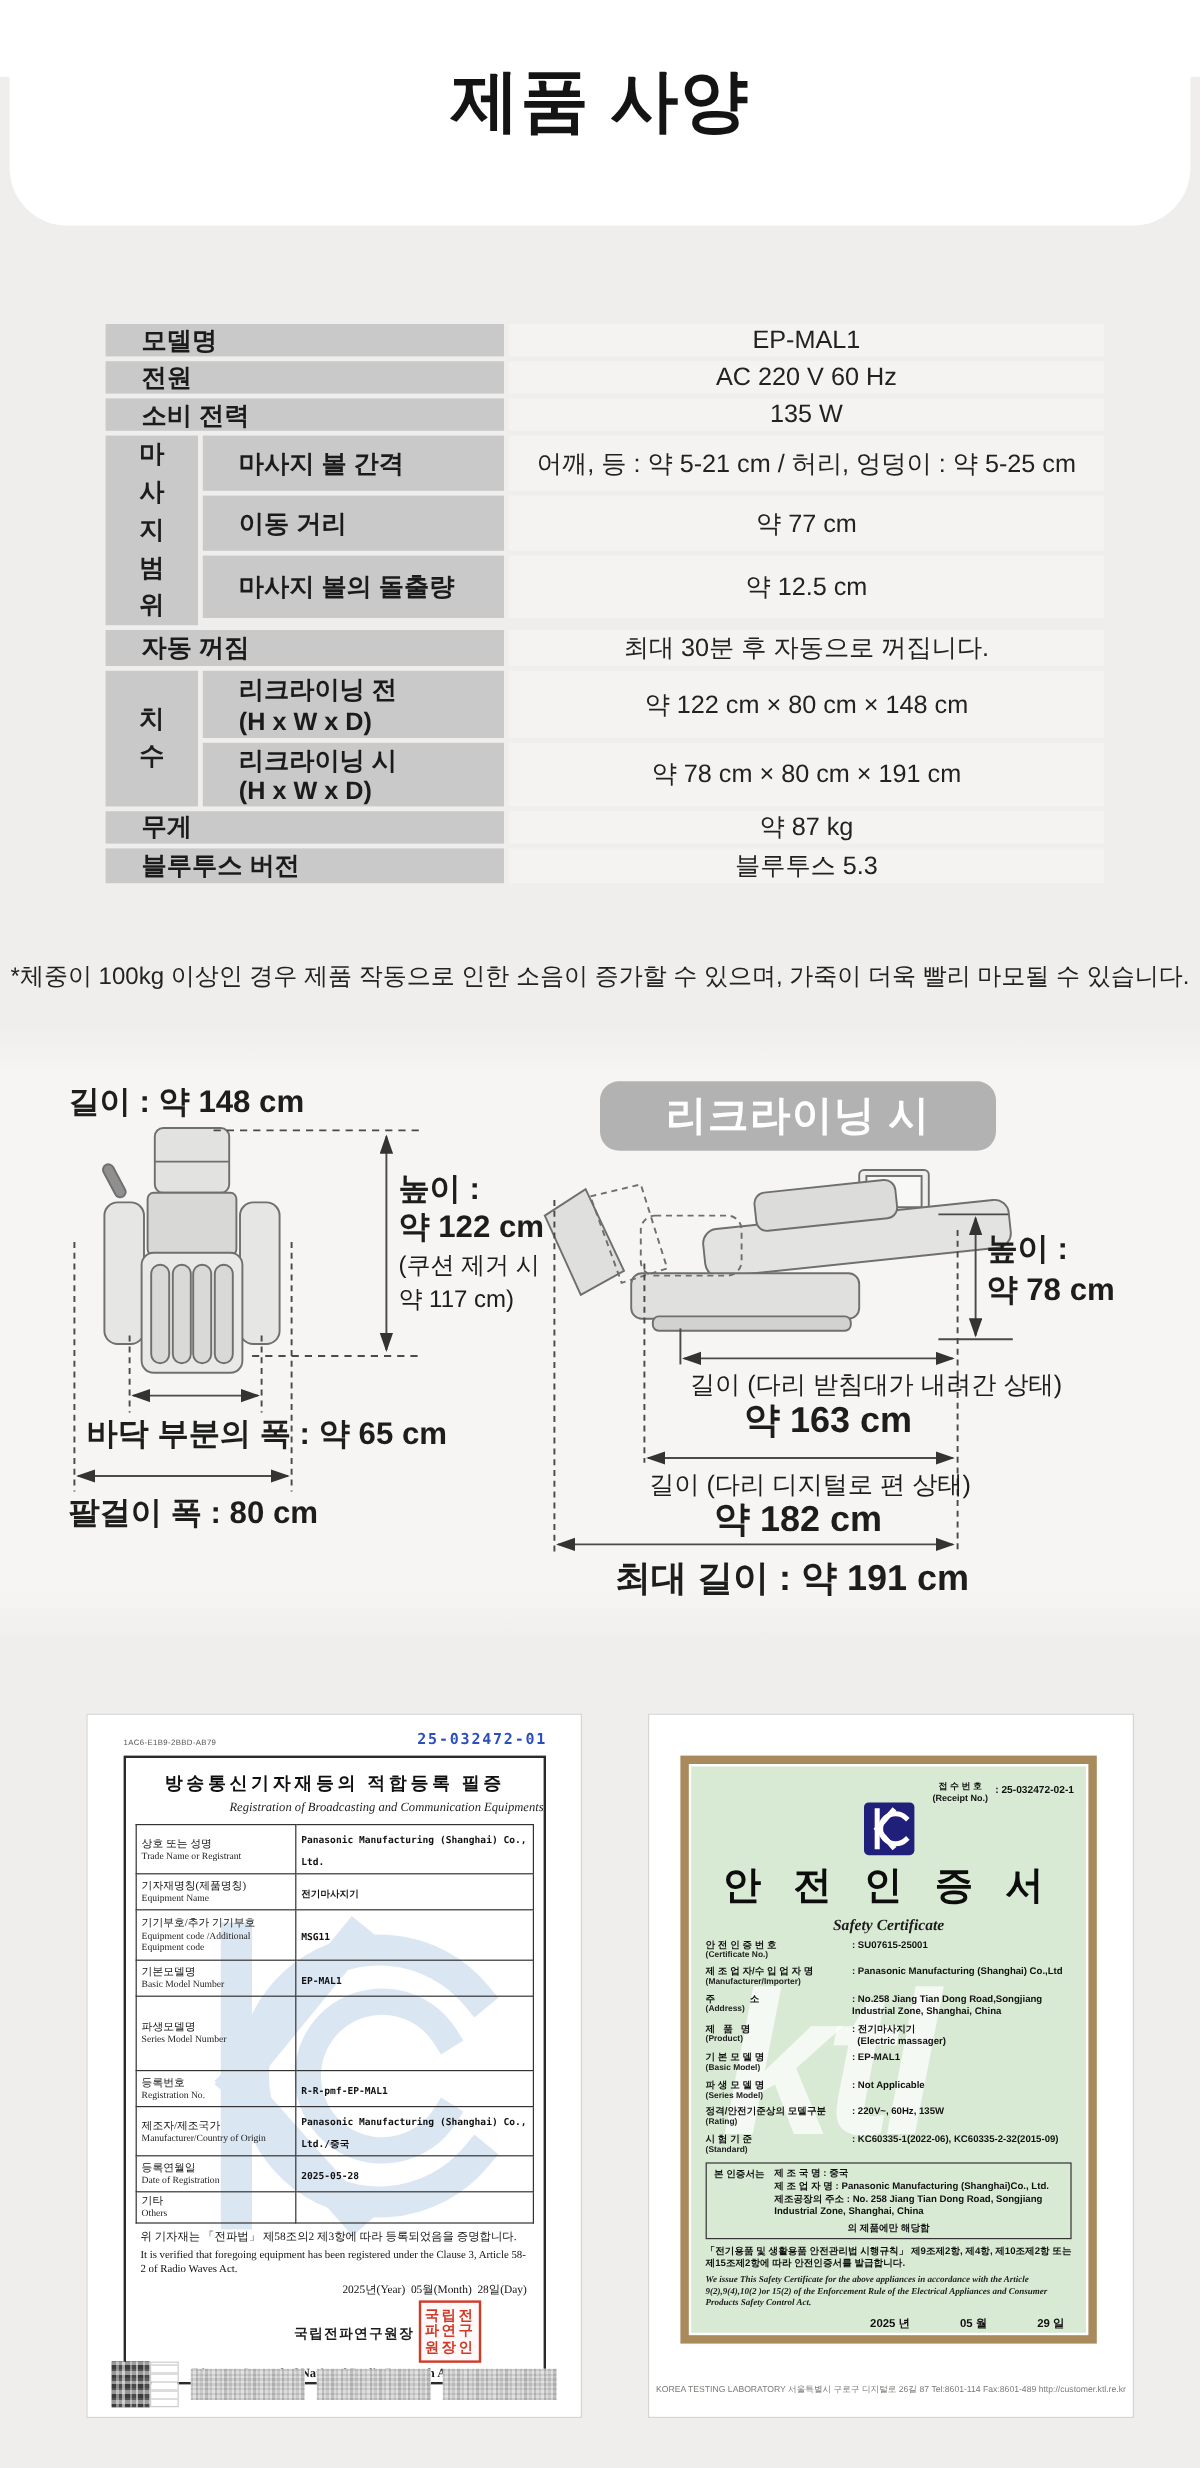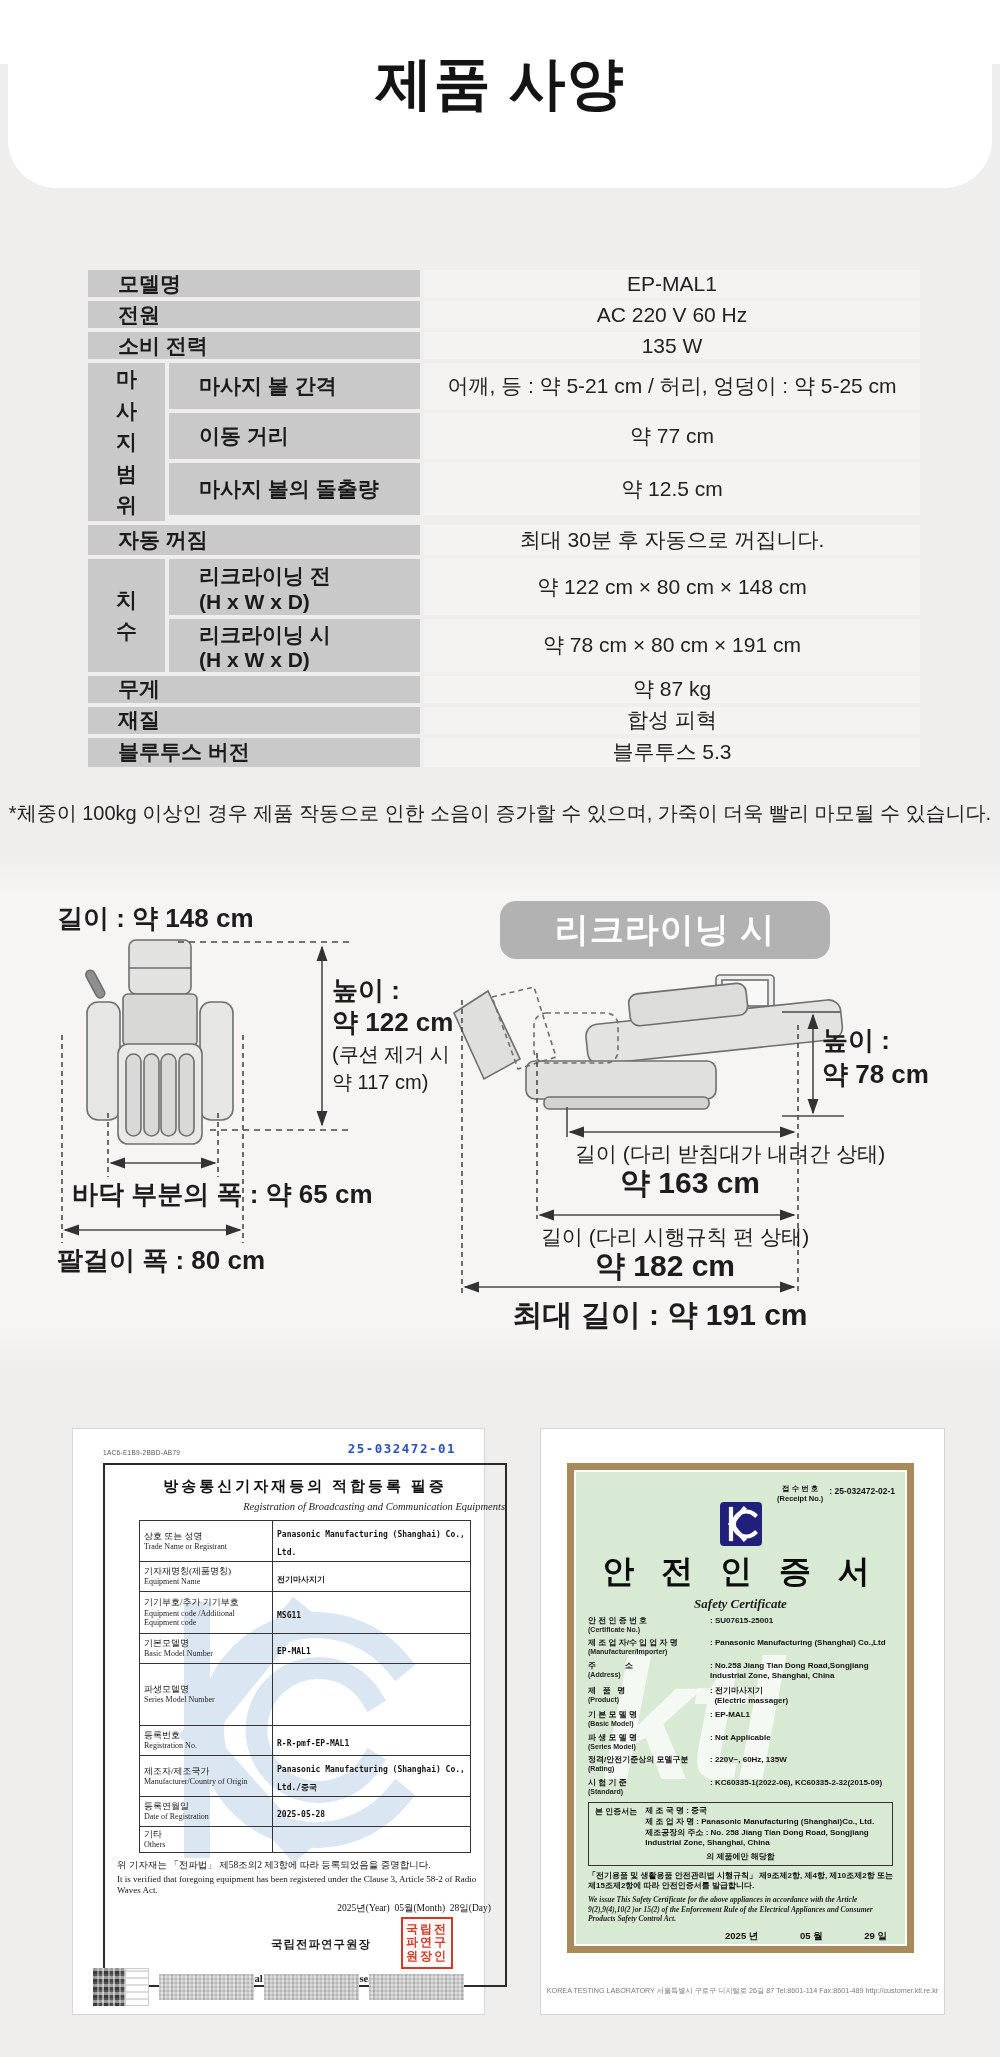--- a/index.html
+++ b/index.html
@@ -46,21 +46,21 @@
       align-items:center;justify-content:center;letter-spacing:1px;}
   .overlay-svg{position:absolute;left:0;top:0;}
   
   .cert-card{position:absolute;top:1428px;width:413px;height:587px;background:#fff;
              border:1px solid #d6d5d3;box-sizing:border-box;}
   .cert-card.left{left:72px;}
   .cert-card.right{left:540px;width:405px;}
   .kc-doc-code{position:absolute;left:30px;top:20px;font-size:6.5px;color:#555;letter-spacing:.3px;}
   .kc-reg-number{position:absolute;right:28px;top:12px;font-size:12.5px;font-weight:700;
       color:#2b50bb;font-family:"DejaVu Sans Mono",monospace;letter-spacing:1.5px;}
-  .kc-box{position:absolute;left:30px;top:34px;width:404px;height:524px;border:2px solid #2a2a2a;
+  .kc-box{position:absolute;left:30px;top:34px;width:352px;height:524px;border:2px solid #2a2a2a;
       box-sizing:border-box;font-family:"Liberation Serif",serif;overflow:hidden;}
   .kc-watermark{position:absolute;left:40px;top:120px;opacity:.5;}
   .kc-title{margin-top:12px;text-align:center;font-size:15px;font-weight:700;letter-spacing:3px;color:#111;position:relative;}
   .kc-subtitle{text-align:right;font-size:10.5px;font-style:italic;margin-top:5px;position:relative;}
   .kc-table{width:332px;margin:8px auto 0;border-collapse:collapse;position:relative;}
   .kc-table td{border:1px solid #333;padding:2px 4px;vertical-align:middle;}
   .kc-td-label{width:124px;}
   .kc-lko{font-size:9px;color:#111;line-height:1.25;}
   .kc-len{font-size:8px;color:#222;line-height:1.2;}
   .kc-val{font-size:8px;font-weight:700;font-family:"DejaVu Sans Mono",monospace;color:#111;}
@@ -184,24 +184,20 @@
             </span>
           </div>
           <div class="sval">약 78 cm × 80 cm × 191 cm</div>
         </div>
       </div>
     </div>
     <div class="srow h27">
       <div class="slabel full">무게</div>
       <div class="sval">약 87 kg</div>
     </div>
-    <div class="srow h27">
-      <div class="slabel full">재질</div>
-      <div class="sval">합성 피혁</div>
-    </div>
     <div class="srow h29">
       <div class="slabel full">블루투스 버전</div>
       <div class="sval">블루투스 5.3</div>
     </div>
   </div>
 
   <div class="footnote">*체중이 100kg 이상인 경우 제품 작동으로 인한 소음이 증가할 수 있으며, 가죽이 더욱 빨리 마모될 수 있습니다.</div>
 
   <div class="diagram-band"></div>
 
@@ -285,21 +281,21 @@
         <line x1="75" y1="402" x2="404" y2="402" marker-start="url(#ra)" marker-end="url(#ra)"></line>
         <line x1="392" y1="127" x2="450" y2="127"></line>
         <line x1="392" y1="231" x2="454" y2="231"></line>
         <line x1="423" y1="130" x2="423" y2="228" marker-start="url(#ra)" marker-end="url(#ra)"></line>
       </g>
     </svg>
     <div class="dim-label" style="left:432px;top:138px;">높이 :</div>
     <div class="dim-label" style="left:432px;top:172px;">약 78 cm</div>
     <div class="dim-small" style="left:150px;width:380px;top:255px;">길이 (다리 받침대가 내려간 상태)</div>
     <div class="dim-big" style="left:110px;width:380px;top:278px;">약 163 cm</div>
-    <div class="dim-small" style="left:85px;width:400px;top:338px;">길이 (다리 시행규칙 편 상태)</div>
+    <div class="dim-small" style="left:85px;width:400px;top:338px;">길이 (다리 디지털로 편 상태)</div>
     <div class="dim-big" style="left:75px;width:400px;top:361px;">약 182 cm</div>
     <div class="dim-big" style="left:60px;width:420px;top:410px;">최대 길이 : 약 191 cm</div>
   </div>
 
   <div class="cert-card left">
     <div class="kc-doc-code">1AC6-E1B9-2BBD-AB79</div>
     <div class="kc-reg-number">25-032472-01</div>
     <div class="kc-box">
       <svg class="kc-watermark" width="290" height="290" viewBox="0 0 290 290">
         <g stroke="#b9cfe9" stroke-width="26" fill="none" stroke-linecap="square">

